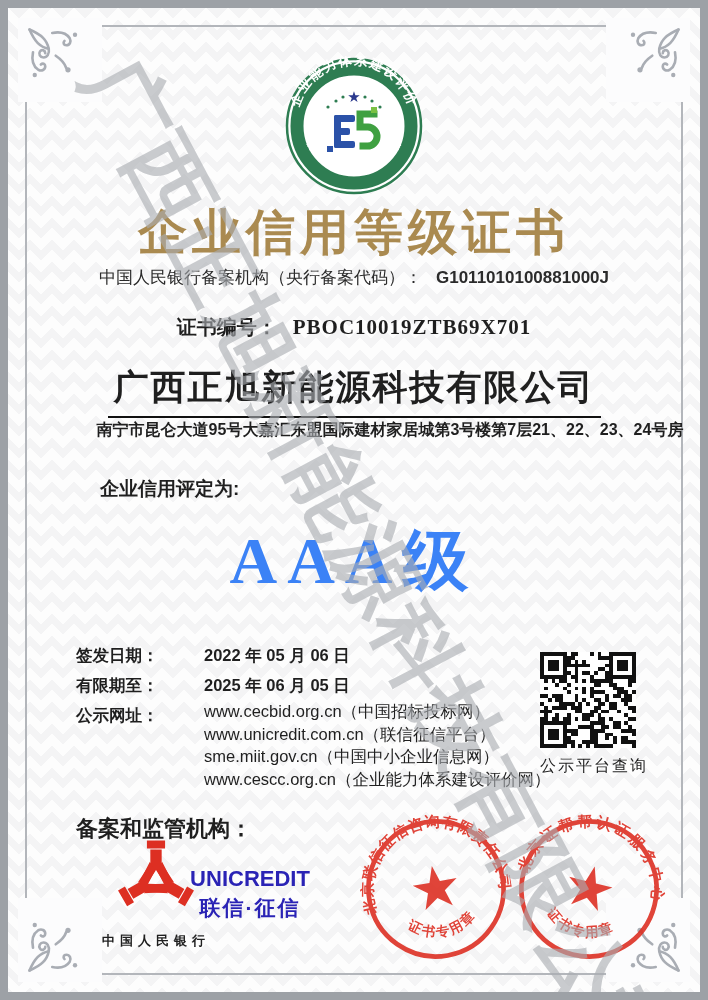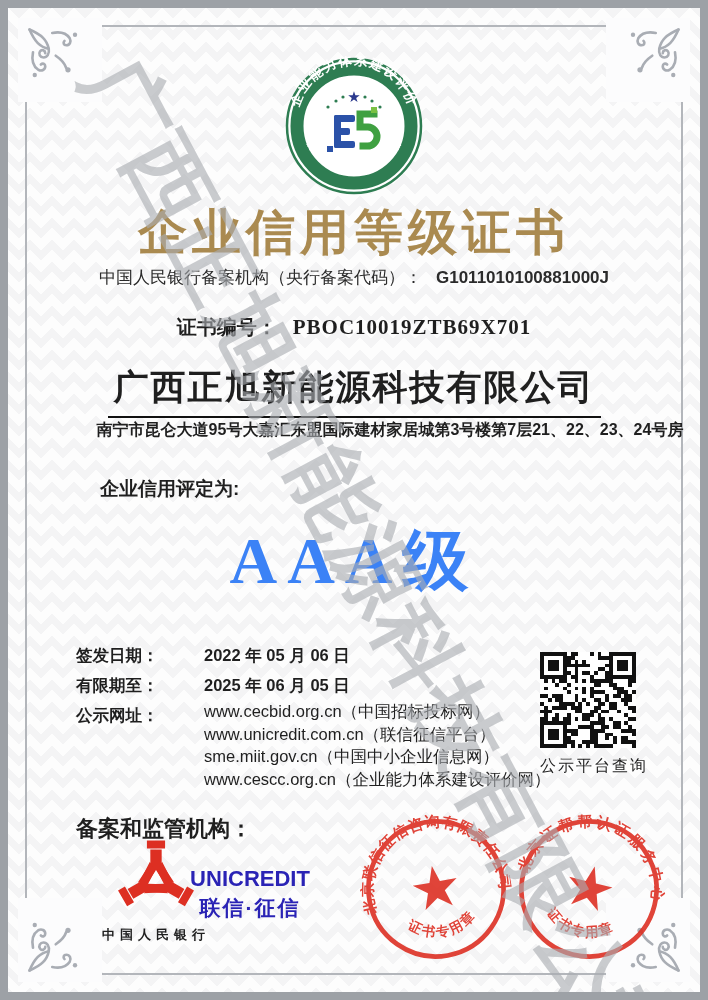--- a/index.html
+++ b/index.html
@@ -43,21 +43,21 @@
   .info .row{display:flex;line-height:30px;gap:36px;}
   .info .lbl{width:92px;flex:none;}
   .urls{line-height:22.5px;font-weight:500;}
   .qr-wrap{position:absolute;left:532px;top:644px;width:96px;text-align:center;}
   .qr{width:96px;height:96px;background:#fff;display:grid;grid-template-columns:repeat(25,1fr);
       grid-template-rows:repeat(25,1fr);}
   .qr i{display:block}.qr i.on{background:#111;}
   .qr-caption{margin-top:8px;font-size:16px;letter-spacing:2px;font-weight:500;white-space:nowrap;}
   .regulator{position:absolute;left:68px;top:806px;font-size:22px;font-weight:700;}
   .pbc{position:absolute;left:88px;top:828px;width:120px;text-align:center;}
-  .pbc-name{margin-top:2px;font-family:"Liberation Serif",serif;font-size:13px;font-weight:700;
+  .pbc-name{margin-top:8px;font-family:"Liberation Serif",serif;font-size:13px;font-weight:700;
             letter-spacing:5px;white-space:nowrap;}
   .unicredit{position:absolute;left:182px;top:858px;width:120px;text-align:center;color:#2a23b5;}
   .uc-en{font-size:22px;font-weight:800;letter-spacing:0px;}
   .uc-cn{font-size:21px;font-weight:700;letter-spacing:2px;margin-top:2px;}
   .agency{position:absolute;left:337px;top:852px;font-size:16.5px;font-weight:600;line-height:26px;
           white-space:nowrap;z-index:4;}
   .stamp{position:absolute;width:150px;height:150px;z-index:5;opacity:.88;}
   .stamp-left{left:353px;top:806px;transform:rotate(-10deg);}
   .stamp-right{left:506px;top:806px;transform:rotate(14deg);}
   .watermark{position:absolute;left:150px;top:30px;z-index:8;pointer-events:none;

